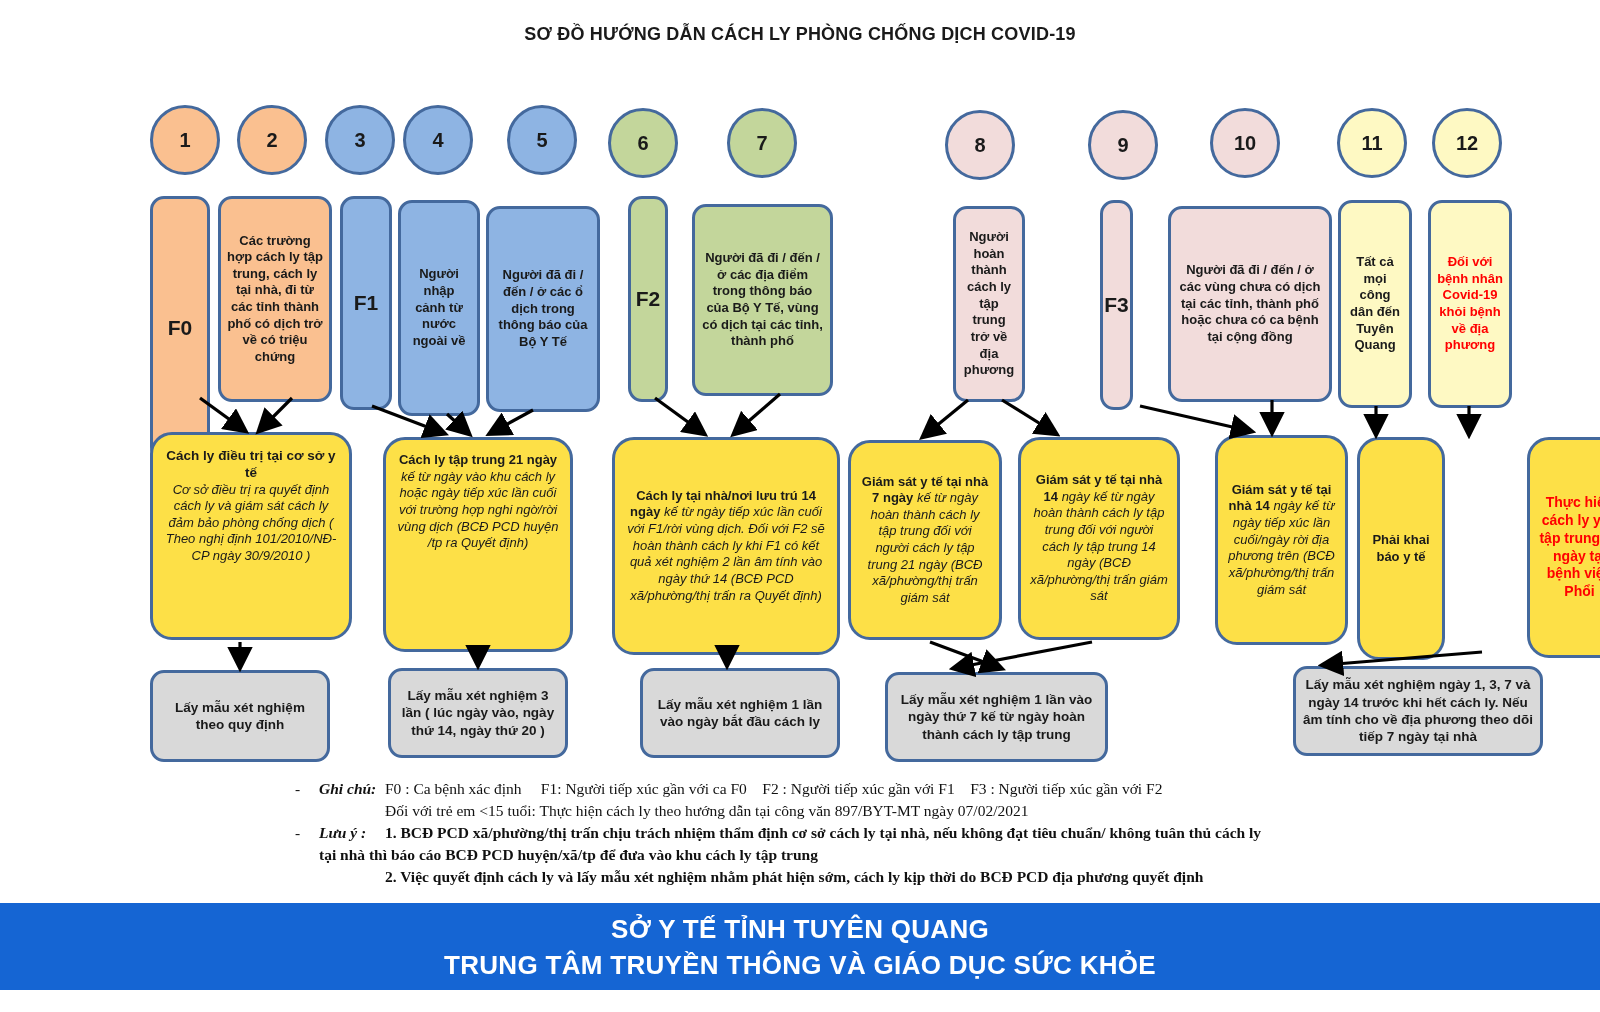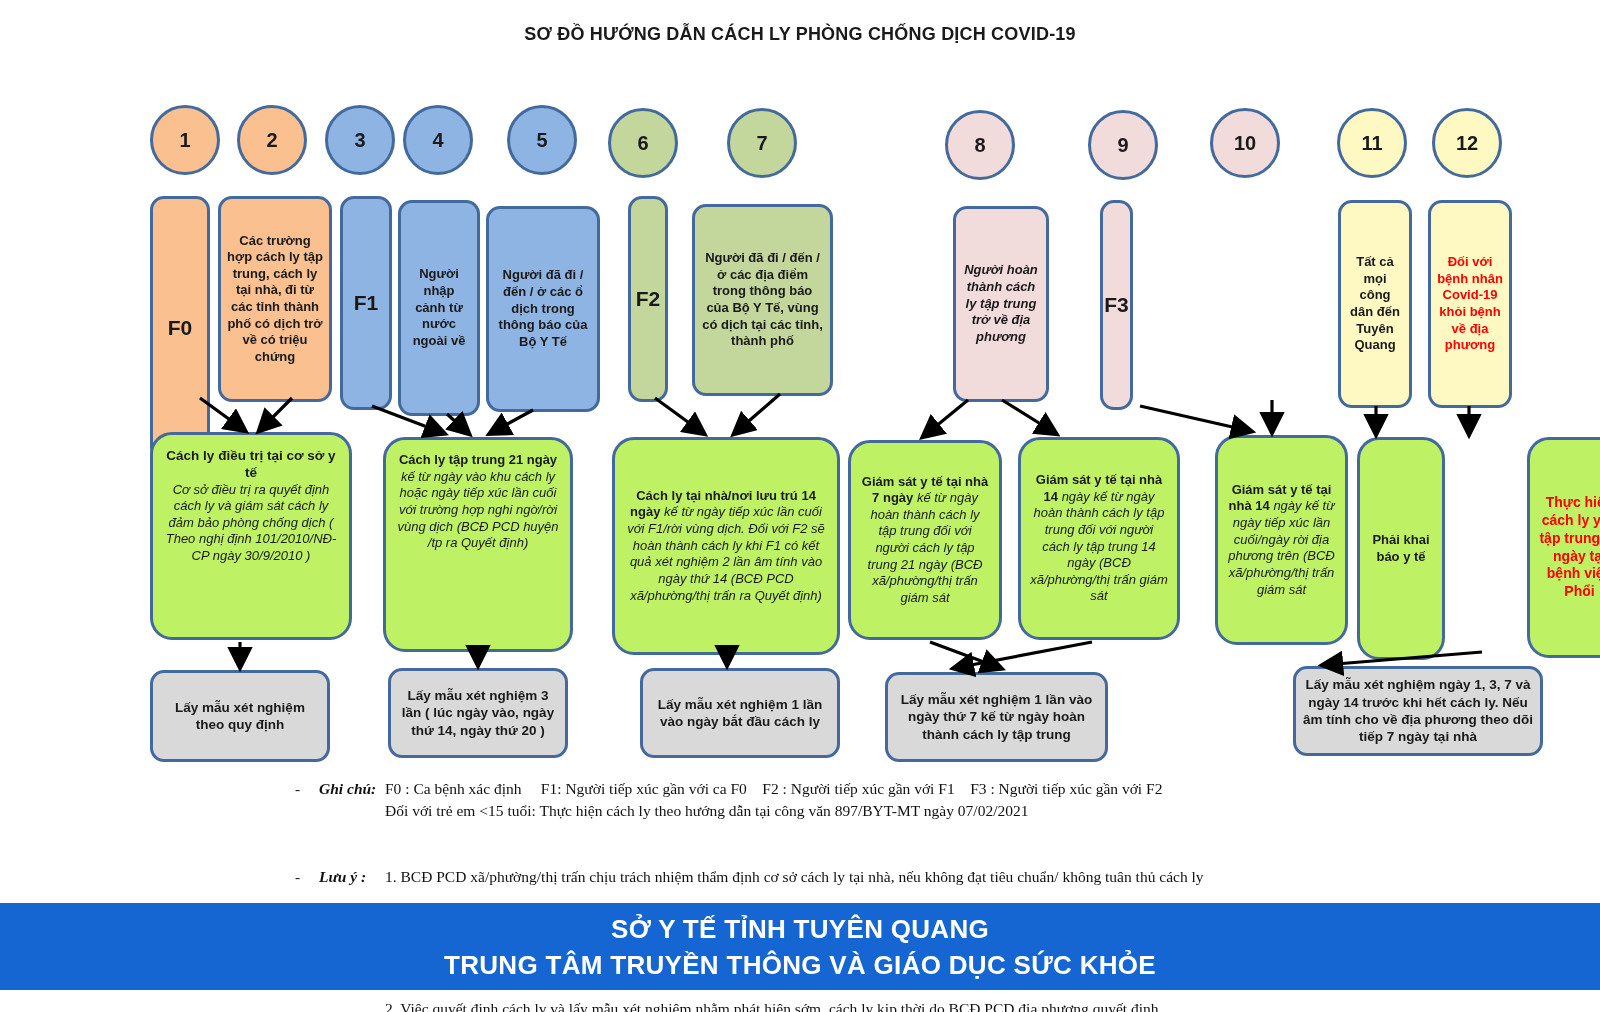--- a/index.html
+++ b/index.html
@@ -9,37 +9,37 @@
          font-size:18px;font-weight:bold;color:#1a1a1a;letter-spacing:.2px;}
   .circle{position:absolute;width:70px;height:70px;border-radius:50%;
           border:3px solid #44699D;box-sizing:border-box;display:flex;
           align-items:center;justify-content:center;font-size:20px;font-weight:bold;color:#1a1a1a;}
   .box{position:absolute;border:3px solid #44699D;border-radius:14px;box-sizing:border-box;
        display:flex;align-items:center;justify-content:center;text-align:center;
        padding:8px 6px;color:#1a1a1a;font-weight:bold;font-size:13px;line-height:1.28;}
   .flabel{font-size:21px;}
   .c-orange{background:#FAC090;} .c-blue{background:#8EB4E3;} .c-green{background:#C3D69B;}
   .c-pink{background:#F2DCDB;} .c-lblue{background:#fef9c3;}
-  .mid{background:#bef264;border-radius:22px;border-width:3px;font-weight:normal;
+  .mid{background:#fde047;border-radius:22px;border-width:3px;font-weight:normal;
        padding:12px 9px;font-size:13px;}
   .top-align{align-items:flex-start;}
   .mtext{width:100%;}
   .lead{font-weight:bold;font-style:normal;}
   .block-lead{display:block;font-size:13.5px;}
   .mbody{font-style:italic;}
   .gray{background:#D9D9D9;border-radius:14px;font-size:13.5px;}
   .redtext{color:#FF0000;}
   .arrows{position:absolute;left:0;top:0;pointer-events:none;}
   .notes{position:absolute;left:295px;top:778px;width:1120px;
          font-family:"Liberation Serif",serif;font-size:15.5px;color:#111;line-height:22px;}
   .note-row{display:flex;align-items:baseline;}
   .dash{width:24px;flex:none;}
   .nlabel{width:66px;flex:none;font-weight:bold;font-style:italic;}
   .pre{white-space:pre-wrap;}
-  .nbold{font-weight:normal;margin-top:44px;}
+  .nbold{font-weight:bold;}
   .ind-label{padding-left:24px;}
   .ind-text{padding-left:90px;}
   .footer{position:absolute;left:0;top:903px;width:1600px;height:87px;background:#1565D3;
           color:#ffffff;display:flex;flex-direction:column;align-items:center;justify-content:center;
           font-weight:bold;font-size:26px;line-height:36px;letter-spacing:.3px;}
 </style>
 </head>
 <body>
 
 <div id="page">
@@ -59,22 +59,23 @@
   <div class="circle c-lblue" style="left:1337px;top:108px;">11</div>
   <div class="circle c-lblue" style="left:1432px;top:108px;">12</div>
 
   <div class="box c-orange flabel" style="left:150px;top:196px;width:60px;height:265px;">F0</div>
   <div class="box c-orange" style="left:218px;top:196px;width:114px;height:206px;">Các trường hợp cách ly tập trung, cách ly tại nhà, đi từ các tỉnh thành phố có dịch trở về có triệu chứng</div>
   <div class="box c-blue flabel" style="left:340px;top:196px;width:52px;height:214px;">F1</div>
   <div class="box c-blue" style="left:398px;top:200px;width:82px;height:216px;">Người nhập cảnh từ nước ngoài về</div>
   <div class="box c-blue" style="left:486px;top:206px;width:114px;height:206px;">Người đã đi / đến / ở các ổ dịch trong thông báo của Bộ Y Tế</div>
   <div class="box c-green flabel" style="left:628px;top:196px;width:40px;height:206px;padding:4px 2px;">F2</div>
   <div class="box c-green" style="left:692px;top:204px;width:141px;height:192px;">Người đã đi / đến / ở các địa điểm trong thông báo của Bộ Y Tế, vùng có dịch tại các tỉnh, thành phố</div>
-  <div class="box c-pink" style="left:953px;top:206px;width:96px;height:196px;font-style:italic;">Người hoàn thành cách ly tập trung trở về địa phương</div>
+  <div class="box c-pink" style="left:953px;top:206px;width:72px;height:196px;">Người hoàn thành cách ly tập trung trở về địa phương</div>
   <div class="box c-pink flabel" style="left:1100px;top:200px;width:33px;height:210px;">F3</div>
+  <div class="box c-pink" style="left:1168px;top:206px;width:164px;height:196px;">Người đã đi / đến / ở các vùng chưa có dịch tại các tỉnh, thành phố hoặc chưa có ca bệnh tại cộng đồng</div>
   <div class="box c-lblue" style="left:1338px;top:200px;width:74px;height:208px;">Tất cả mọi công dân đến Tuyên Quang</div>
   <div class="box c-lblue redtext" style="left:1428px;top:200px;width:84px;height:208px;">Đối với bệnh nhân Covid-19 khỏi bệnh về địa phương</div>
 
   <div class="box mid top-align" style="left:150px;top:432px;width:202px;height:208px;">
     <div class="mtext">
       <span class="lead block-lead">Cách ly điều trị tại cơ sở y tế</span>
       <span class="mbody">Cơ sở điều trị ra quyết định cách ly và giám sát cách ly đảm bảo phòng chống dịch ( Theo nghị định 101/2010/NĐ-CP ngày 30/9/2010 )</span>
     </div>
   </div>
   <div class="box mid top-align" style="left:383px;top:437px;width:190px;height:215px;">

